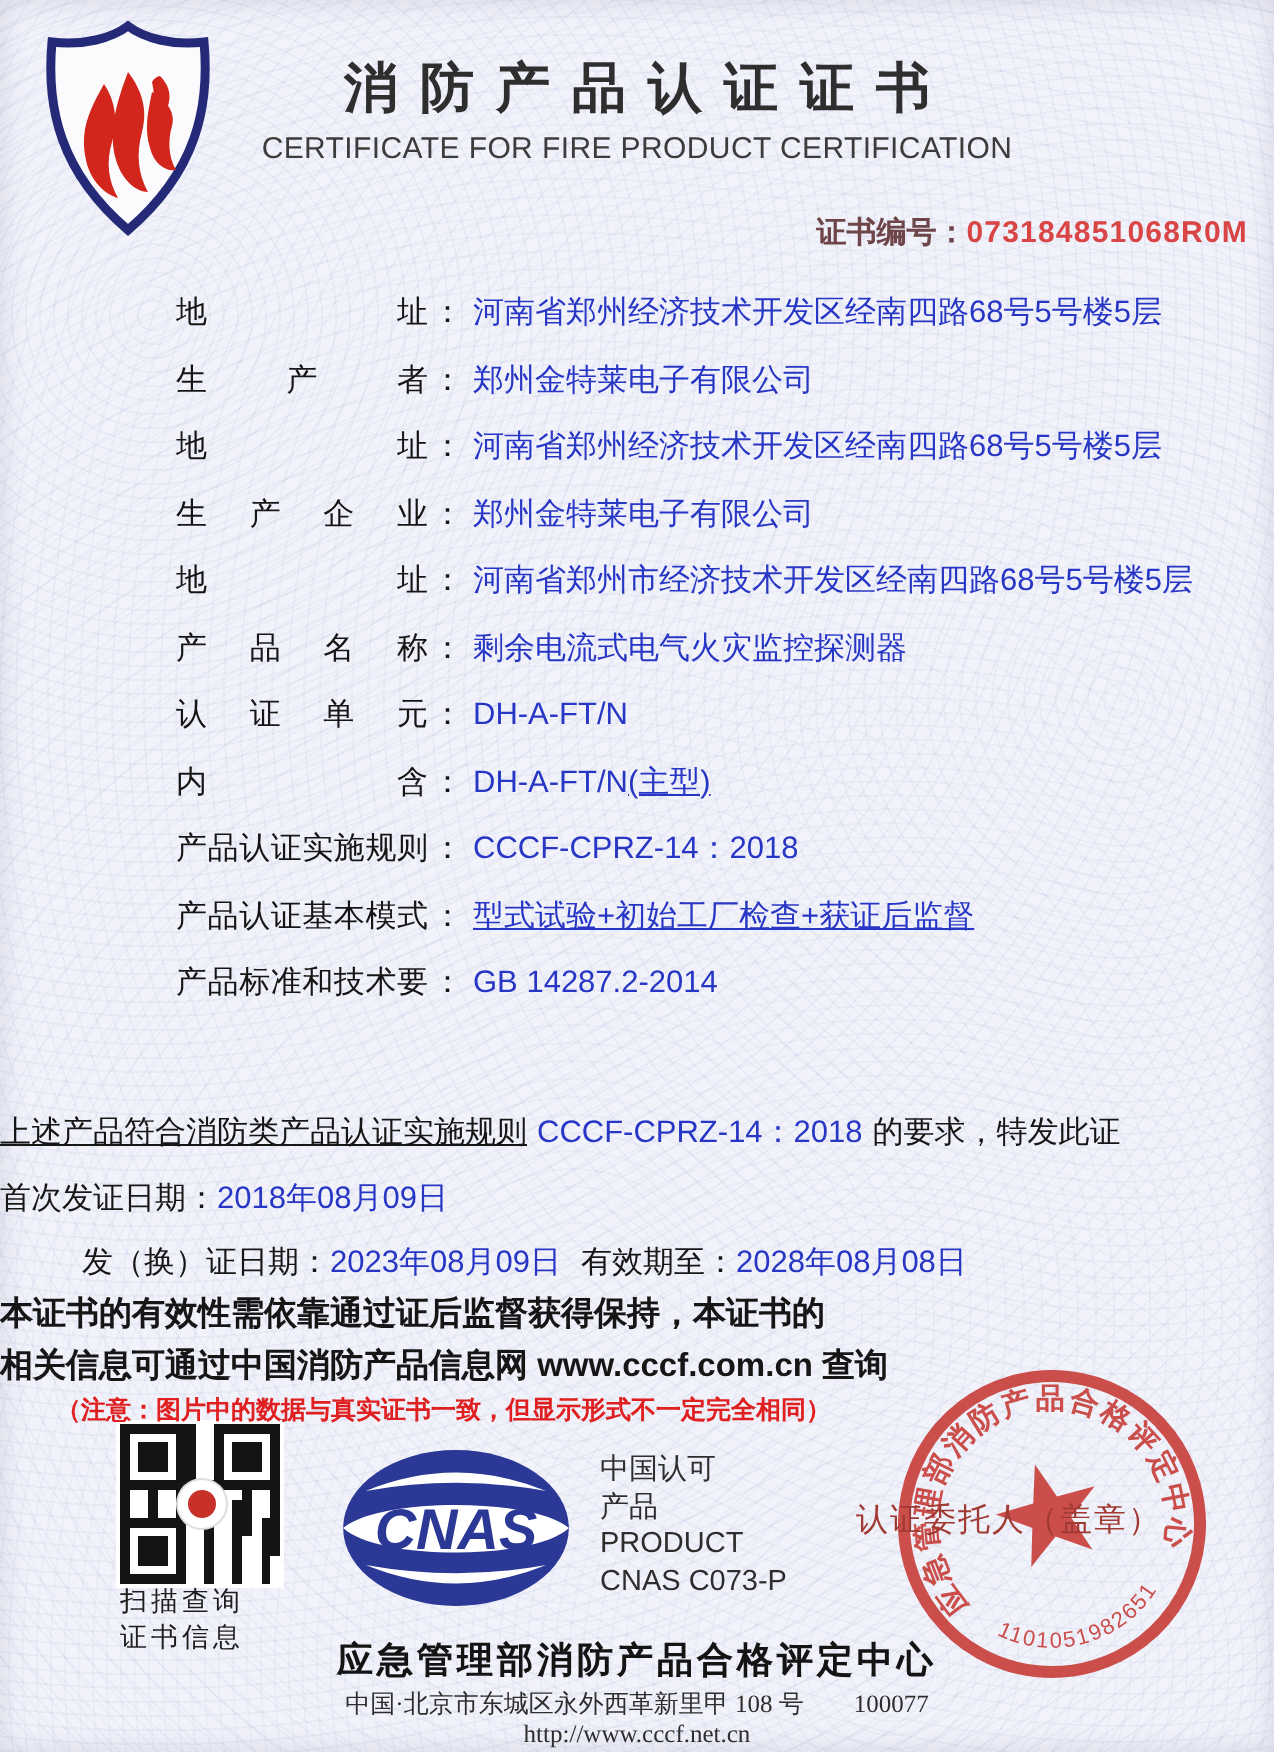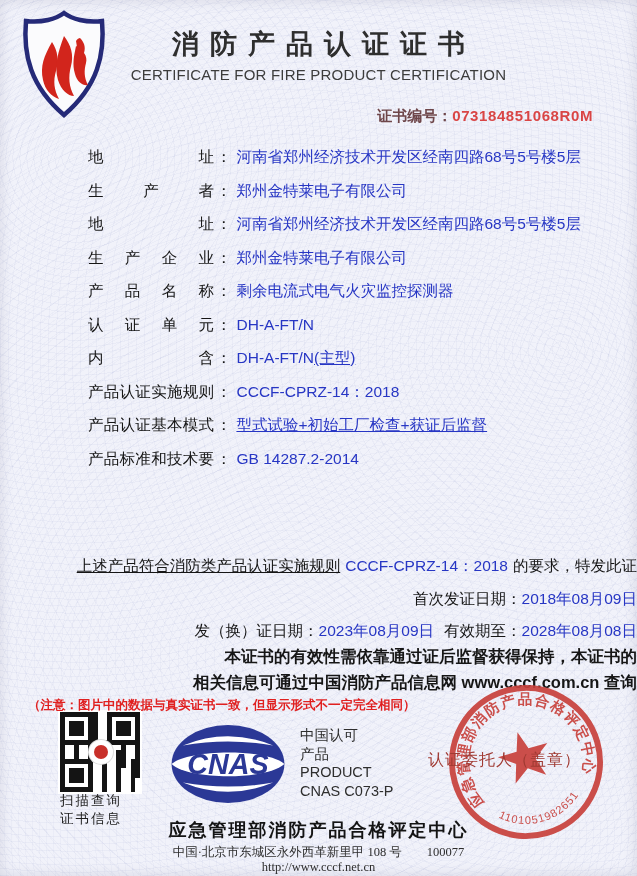--- a/index.html
+++ b/index.html
@@ -14,33 +14,33 @@
       repeating-radial-gradient(circle at 70% 95%, rgba(160,168,210,0.08) 0 1px, transparent 1px 7px);
     box-shadow:inset 0 0 14px rgba(90,90,120,0.18);
     text-decoration:underline;
   }
   
   .logo{position:absolute;left:14px;top:8px;width:100px;height:112px;}
   .title{position:absolute;left:0;right:0;top:26px;text-align:center;
     font-size:27px;font-weight:600;letter-spacing:11px;color:#2e2e2e;text-indent:11px;}
   .subtitle{position:absolute;left:0;right:0;top:66px;text-align:center;
     font-size:15px;color:#3c3c3c;letter-spacing:.2px;}
-  .certno{position:absolute;top:107px;right:44px;font-size:15px;}
+  .certno{position:absolute;top:107px;right:13px;font-size:15px;}
   .certno .lbl{color:#6e464a;font-weight:600;}
   .certno .num{color:#d94545;letter-spacing:.6px;font-weight:600;}
   
   .fields{position:absolute;left:88px;top:146px;right:20px;font-size:15.5px;}
   .frow{height:33.5px;line-height:21px;white-space:nowrap;}
   .flabel{display:inline-block;width:126px;color:#151515;
     text-align:justify;text-align-last:justify;text-justify:inter-character;vertical-align:top;}
   .fcolon{color:#151515;margin:0 5px 0 2px;}
   .fvalue{color:#2736c4;}
   .u{text-decoration:underline;}
   
-  .sline{position:absolute;left:0;right:0;text-align:right;font-size:15.5px;color:#161616;}
+  .sline{position:absolute;left:0;right:0;text-align:left;font-size:15.5px;color:#161616;}
   .s1{top:556px;} .s2{top:589px;} .s3{top:621px;padding-left:41px;}
   .s4{top:646px;font-size:16.5px;font-weight:700;}
   .s5{top:672px;font-size:16.5px;font-weight:700;}
   .s6{top:697px;left:28px;right:auto;text-align:left;font-size:12.5px;font-weight:700;color:#e02020;z-index:1;}
   .blue{color:#2736c4;margin-top:14px;}
   .blue.sp{margin:0 5px;}
   .gap{display:inline-block;width:10px;}
   
   .qr{position:absolute;left:58px;top:710px;width:80px;height:80px;background:#fff;
     display:grid;grid-template-columns:repeat(17,1fr);grid-template-rows:repeat(17,1fr);
@@ -93,20 +93,23 @@
       <span class="flabel">地址</span><span class="fcolon">：</span><span class="fvalue">河南省郑州经济技术开发区经南四路68号5号楼5层</span>
     </div>
     <div class="frow">
       <span class="flabel">生产者</span><span class="fcolon">：</span><span class="fvalue">郑州金特莱电子有限公司</span>
     </div>
     <div class="frow">
       <span class="flabel">地址</span><span class="fcolon">：</span><span class="fvalue">河南省郑州经济技术开发区经南四路68号5号楼5层</span>
     </div>
     <div class="frow">
       <span class="flabel">生产企业</span><span class="fcolon">：</span><span class="fvalue">郑州金特莱电子有限公司</span>
+    </div>
+    <div class="frow">
+      <span class="flabel">地址</span><span class="fcolon">：</span><span class="fvalue">河南省郑州市经济技术开发区经南四路68号5号楼5层</span>
     </div>
     <div class="frow">
       <span class="flabel">产品名称</span><span class="fcolon">：</span><span class="fvalue">剩余电流式电气火灾监控探测器</span>
     </div>
     <div class="frow">
       <span class="flabel">认证单元</span><span class="fcolon">：</span><span class="fvalue">DH-A-FT/N</span>
     </div>
     <div class="frow">
       <span class="flabel">内含</span><span class="fcolon">：</span><span class="fvalue">DH-A-FT/N</span><span class="fvalue u">(主型)</span>
     </div>

